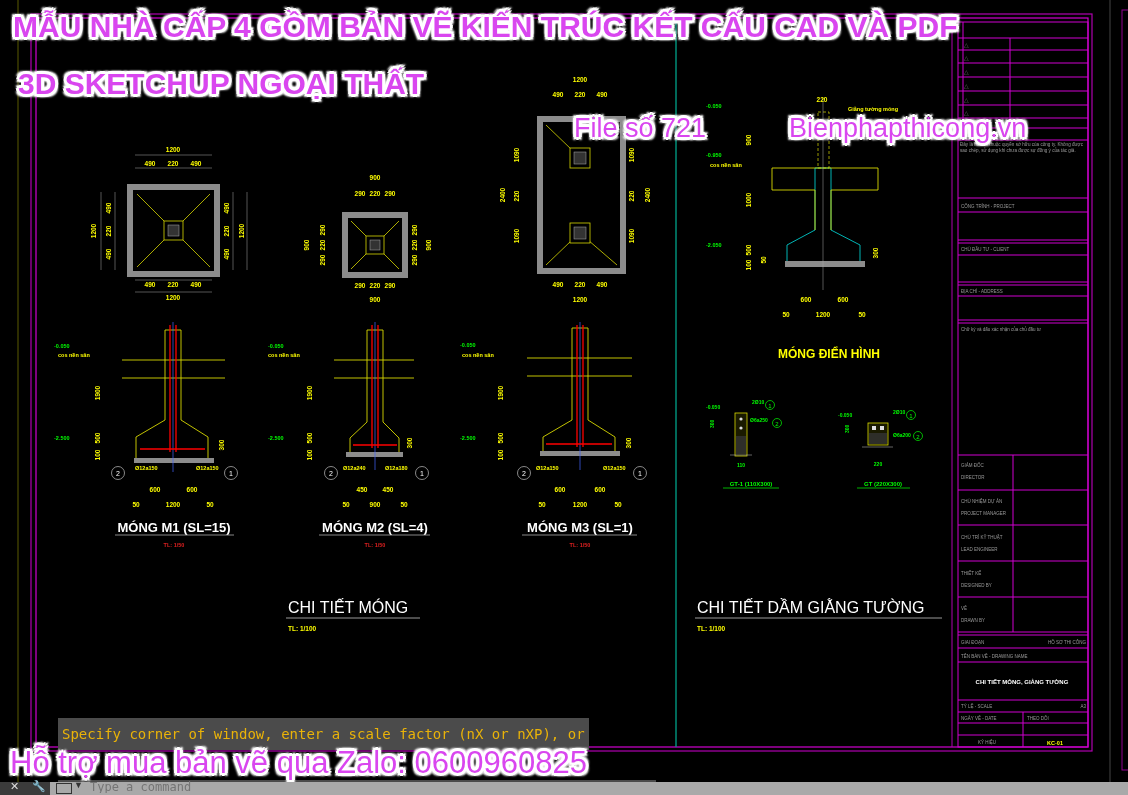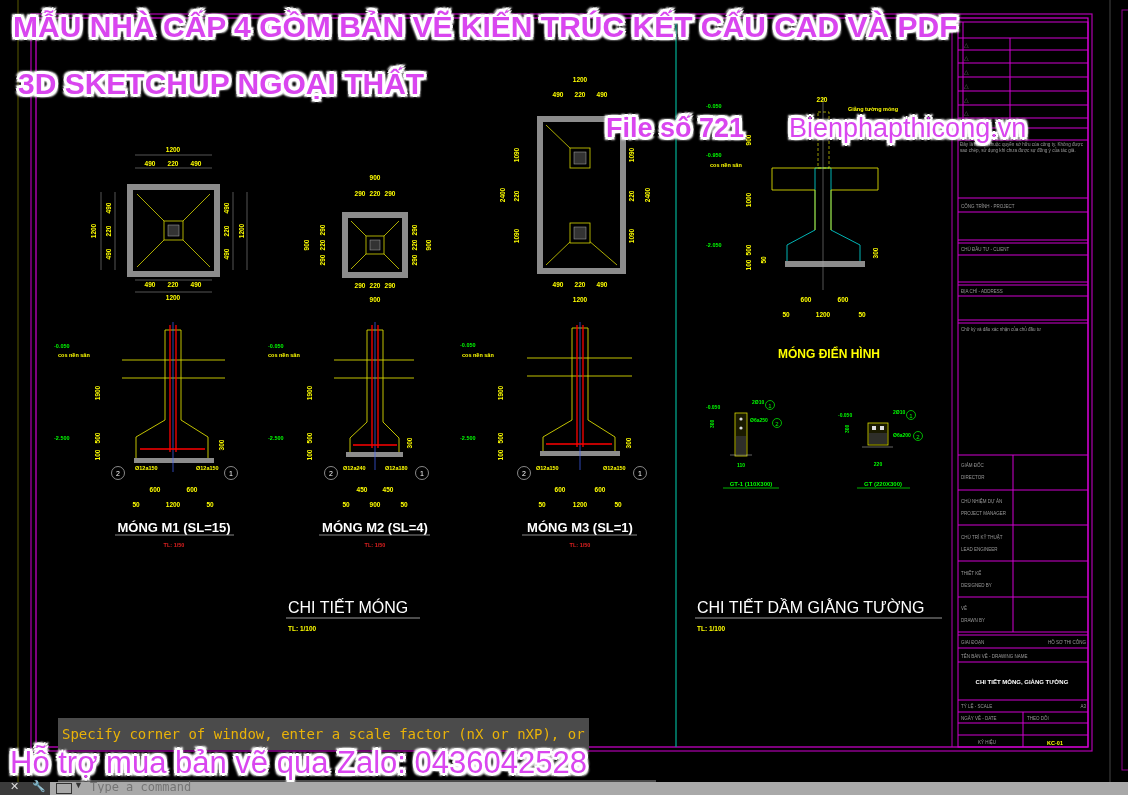--- a/index.html
+++ b/index.html
@@ -390,23 +390,23 @@
     <text x="1055" y="745" fill="#ffff00" font-size="5.5" font-weight="bold" text-anchor="middle">KC-01</text>
   </g>
 </svg>
 </div>
 
 <div class="cmd-line" style="top:718px;">Specify corner of window, enter a scale factor (nX or nXP), or</div>
 <div class="cmd-line" style="top:780px;">[All/Center/Dynamic/Extents/Previous/Scale/Window/Object] &lt;real time&gt;:</div>
 
 <div class="overlay" style="left:13px;top:12px;font-size:30px;">MẪU NHÀ CẤP 4 GỒM BẢN VẼ KIẾN TRÚC KẾT CẤU CAD VÀ PDF</div>
 <div class="overlay" style="left:18px;top:69px;font-size:30px;">3D SKETCHUP NGOẠI THẤT</div>
-<div class="overlay" style="left:606px;top:115px;font-size:27px;font-weight:bold;">File số 721</div>
+<div class="overlay" style="left:574px;top:115px;font-size:27px;font-weight:normal;">File số 721</div>
 <div class="overlay" style="left:789px;top:115px;font-size:27px;font-weight:normal;">Bienphapthicong.vn</div>
-<div class="overlay" style="left:10px;top:747px;font-size:31px;font-weight:normal;">Hỗ trợ mua bản vẽ qua Zalo: 0436042528</div>
+<div class="overlay" style="left:10px;top:747px;font-size:31px;font-weight:normal;">Hỗ trợ mua bản vẽ qua Zalo: 0600960825</div>
 
 <div class="cmdbar">
   <div class="btns">
     <span style="position:absolute;left:10px;top:-2px;">✕</span>
     <span style="position:absolute;left:32px;top:-2px;">🔧</span>
   </div>
   <span style="position:absolute;left:56px;top:1px;width:14px;height:9px;border:1px solid #333;"></span>
   <span style="position:absolute;left:74px;top:-2px;font-size:9px;color:#333;">▼</span>
   <input class="prompt" style="border: none; background: transparent; outline: none; width: 600px; height: 13px; padding: 0px;" placeholder="Type a command">
 </div>

